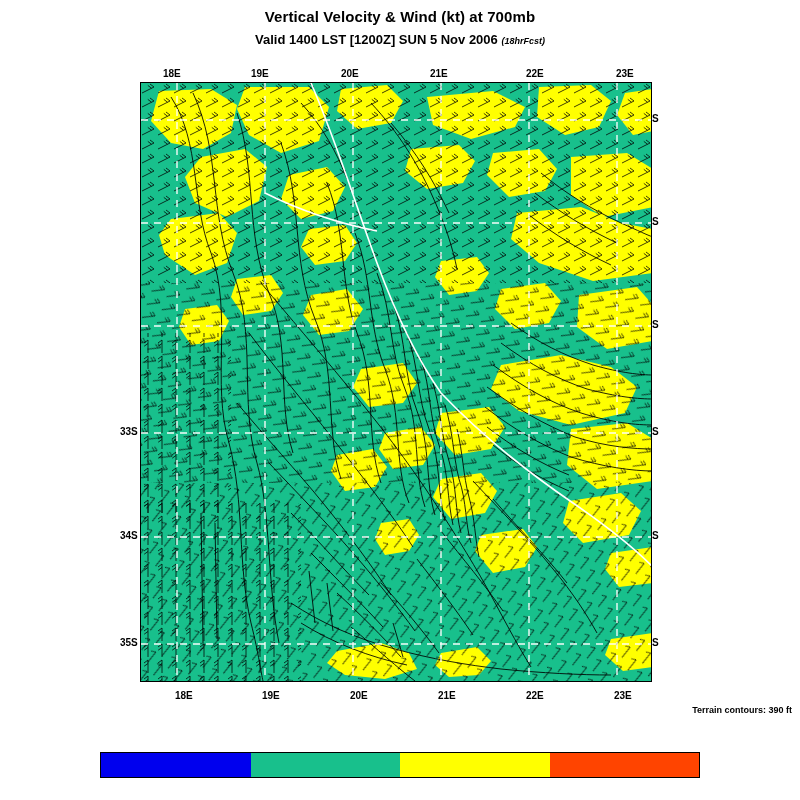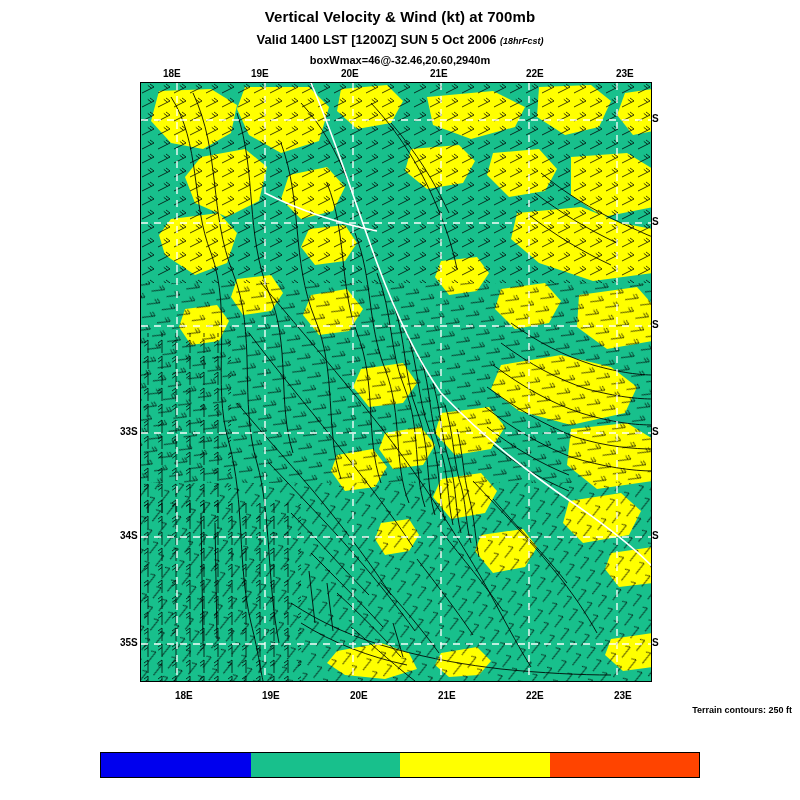--- a/index.html
+++ b/index.html
@@ -108,25 +108,24 @@
   }
 </style>
 </head>
 <body>
 
 <div id="root">
 
   <div class="title" id="main-title">Vertical Velocity &amp; Wind (kt) at 700mb</div>
 
   <div class="title" id="sub-title">
-    <span>Valid 1400 LST [1200Z] SUN 5 Oct 2006</span>
+    <span>Valid 1400 LST [1200Z] SUN 5 Nov 2006</span>
     <span class="fcst">(18hrFcst)</span>
   </div>
 
-  <div class="title" id="box-wmax">boxWmax=46@-32.46,20.60,2940m</div>
 
   <div class="axlabel axtop" style="left:163px;">18E</div>
   <div class="axlabel axtop" style="left:251px;">19E</div>
   <div class="axlabel axtop" style="left:341px;">20E</div>
   <div class="axlabel axtop" style="left:430px;">21E</div>
   <div class="axlabel axtop" style="left:526px;">22E</div>
   <div class="axlabel axtop" style="left:616px;">23E</div>
 
   <div class="axlabel axbot" style="left:175px;">18E</div>
   <div class="axlabel axbot" style="left:262px;">19E</div>
@@ -142,21 +141,21 @@
   <div class="axlabel axleft" style="left:120px; top:530px;">34S</div>
   <div class="axlabel axleft" style="left:120px; top:637px;">35S</div>
 
   <div class="axlabel axright" style="left:641px; top:113px;">30S</div>
   <div class="axlabel axright" style="left:641px; top:216px;">31S</div>
   <div class="axlabel axright" style="left:641px; top:319px;">32S</div>
   <div class="axlabel axright" style="left:641px; top:426px;">33S</div>
   <div class="axlabel axright" style="left:641px; top:530px;">34S</div>
   <div class="axlabel axright" style="left:641px; top:637px;">35S</div>
 
-  <div id="terrain-note">Terrain contours: 250 ft</div>
+  <div id="terrain-note">Terrain contours: 390 ft</div>
 
   <div id="plot-wrap">
     <div id="plot-frame">
       <svg id="map-svg" width="512" height="600" viewBox="0 0 512 600">
         <defs>
           <pattern id="barbs" width="16" height="14" patternUnits="userSpaceOnUse" patternTransform="rotate(0)">
             <path d="M1 10 L13 4 M13 4 L9 1 M10.5 5.2 L6.8 2.4" stroke="#000" stroke-width="0.8" fill="none"></path>
           </pattern>
           <pattern id="barbs2" width="16" height="14" patternUnits="userSpaceOnUse" patternTransform="rotate(20)">
             <path d="M1 10 L13 4 M13 4 L9 1 M10.5 5.2 L6.8 2.4" stroke="#000" stroke-width="0.8" fill="none"></path>

